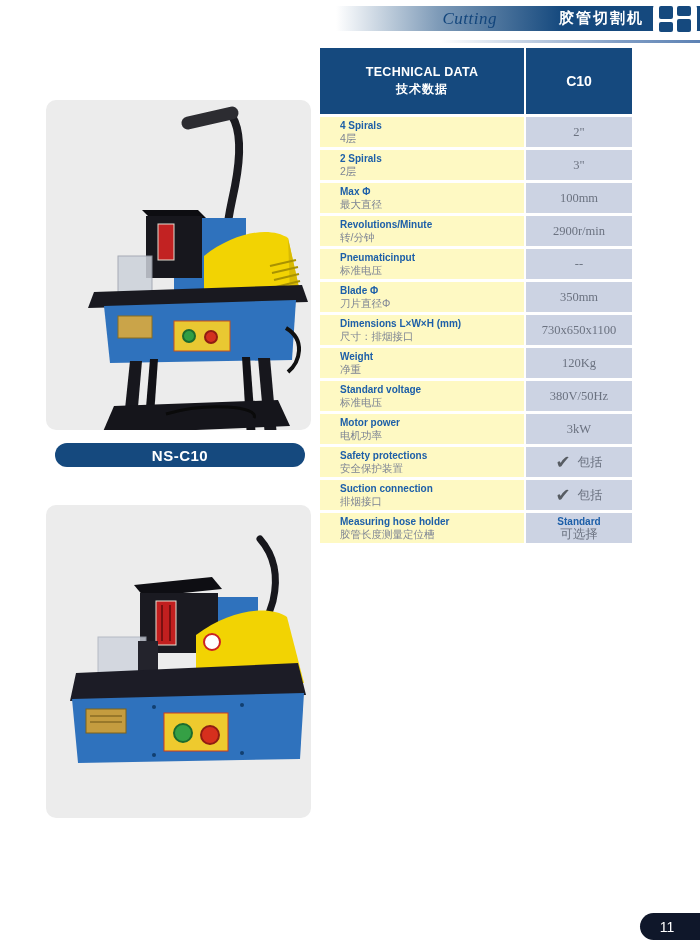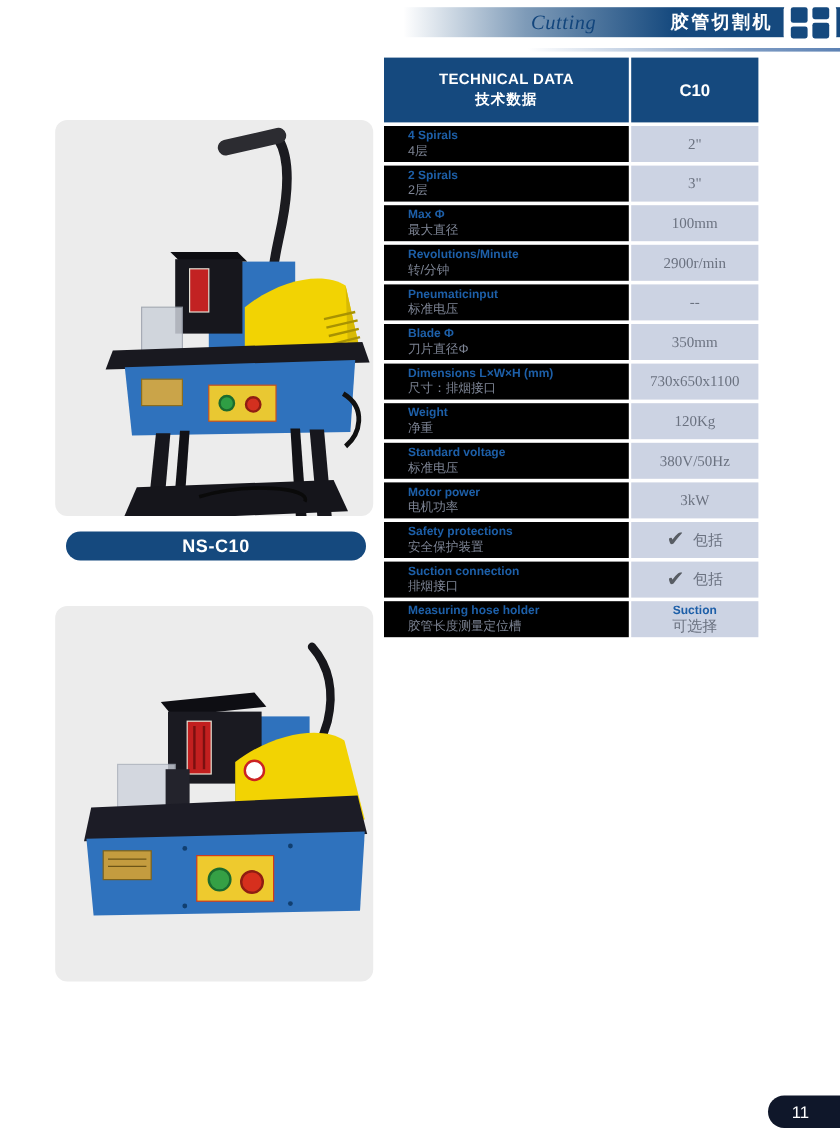--- a/index.html
+++ b/index.html
@@ -25,31 +25,31 @@
   .photo-card.top{top:100px;height:330px;}
   .photo-card.bottom{top:505px;height:313px;}
   .photo-card svg{display:block;width:100%;height:100%;}
 
   .model-pill{position:absolute;left:55px;top:443px;width:250px;height:24px;background:#15497e;
     border-radius:12px;color:#ffffff;font-weight:bold;font-size:15px;letter-spacing:.5px;
     display:flex;align-items:center;justify-content:center;}
 
   
   .spec-table{position:absolute;left:320px;top:48px;width:312px;}
-  .t-head{display:flex;gap:2px;height:54px;}
+  .t-head{display:flex;gap:2px;height:66px;}
   .t-head .cell{background:#15497e;color:#ffffff;display:flex;flex-direction:column;
     align-items:center;justify-content:center;}
   .t-head .cell.l{width:204px;}
   .t-head .cell.r{flex:1;}
   .t-head .en{font-size:12.5px;font-weight:bold;letter-spacing:.3px;}
   .t-head .zh{font-size:12px;font-weight:bold;margin-top:2px;letter-spacing:1px;}
   .t-head .model{font-size:14px;font-weight:bold;}
 
   .t-row{display:flex;gap:2px;height:30px;margin-top:3px;}
-  .t-row .lab{width:204px;background:#000000;display:flex;flex-direction:column;
+  .t-row .lab{width:204px;background:#fef9c3;display:flex;flex-direction:column;
     justify-content:center;padding-left:20px;box-sizing:border-box;}
   .t-row .lab .en{font-size:10px;font-weight:bold;color:#1d5fa8;line-height:12px;}
   .t-row .lab .zh{font-size:10.5px;color:#7d8494;line-height:12px;}
   .t-row .val{flex:1;background:#ccd3e3;display:flex;align-items:center;justify-content:center;
     font-family:"Liberation Serif",serif;font-size:12.5px;color:#6b7280;}
   .t-row .val .check{font-family:"DejaVu Sans",sans-serif;font-size:18px;color:#575c63;
     margin-right:7px;line-height:18px;}
   .t-row .val .stack{display:flex;flex-direction:column;align-items:center;line-height:13px;}
   .t-row .val .opt-en{font-family:"Liberation Sans",sans-serif;font-size:10px;font-weight:bold;color:#1d5fa8;}
 
@@ -281,21 +281,21 @@
           <span>包括</span>
         </div>
       </div>
       <div class="t-row">
         <div class="lab">
           <div class="en">Measuring hose holder</div>
           <div class="zh">胶管长度测量定位槽</div>
         </div>
         <div class="val">
           <span class="stack">
-            <span class="opt-en">Suction</span>
+            <span class="opt-en">Standard</span>
             <span>可选择</span>
           </span>
         </div>
       </div>
     </div>
 </div>
 
 <div class="page-tab">11</div>
 
 </body></html>

